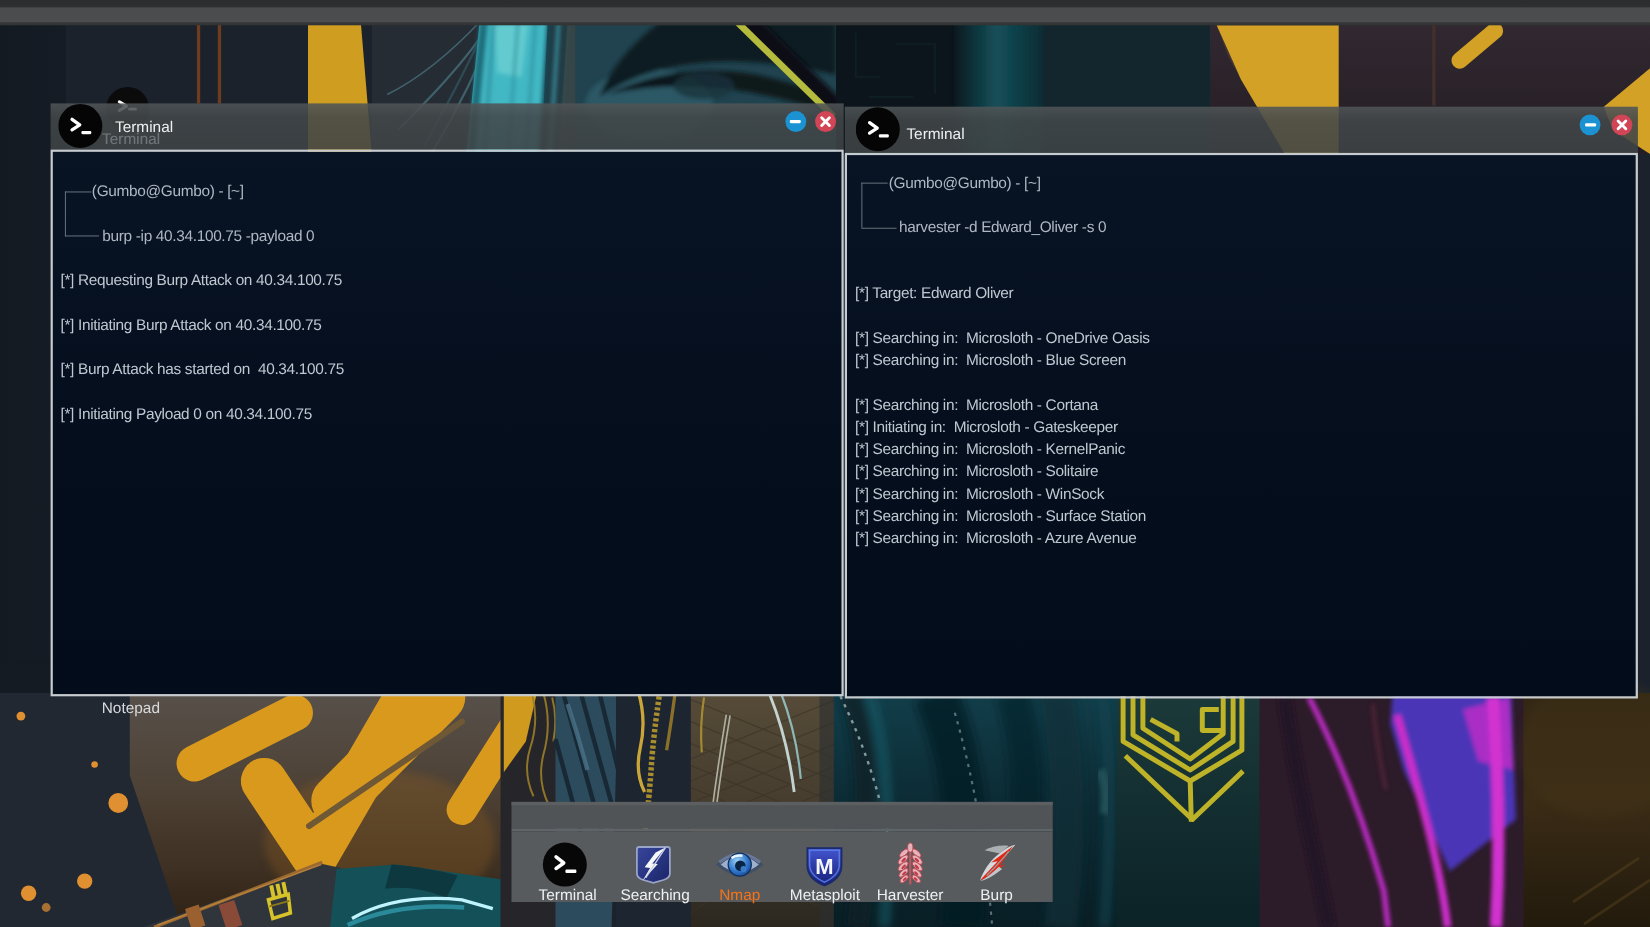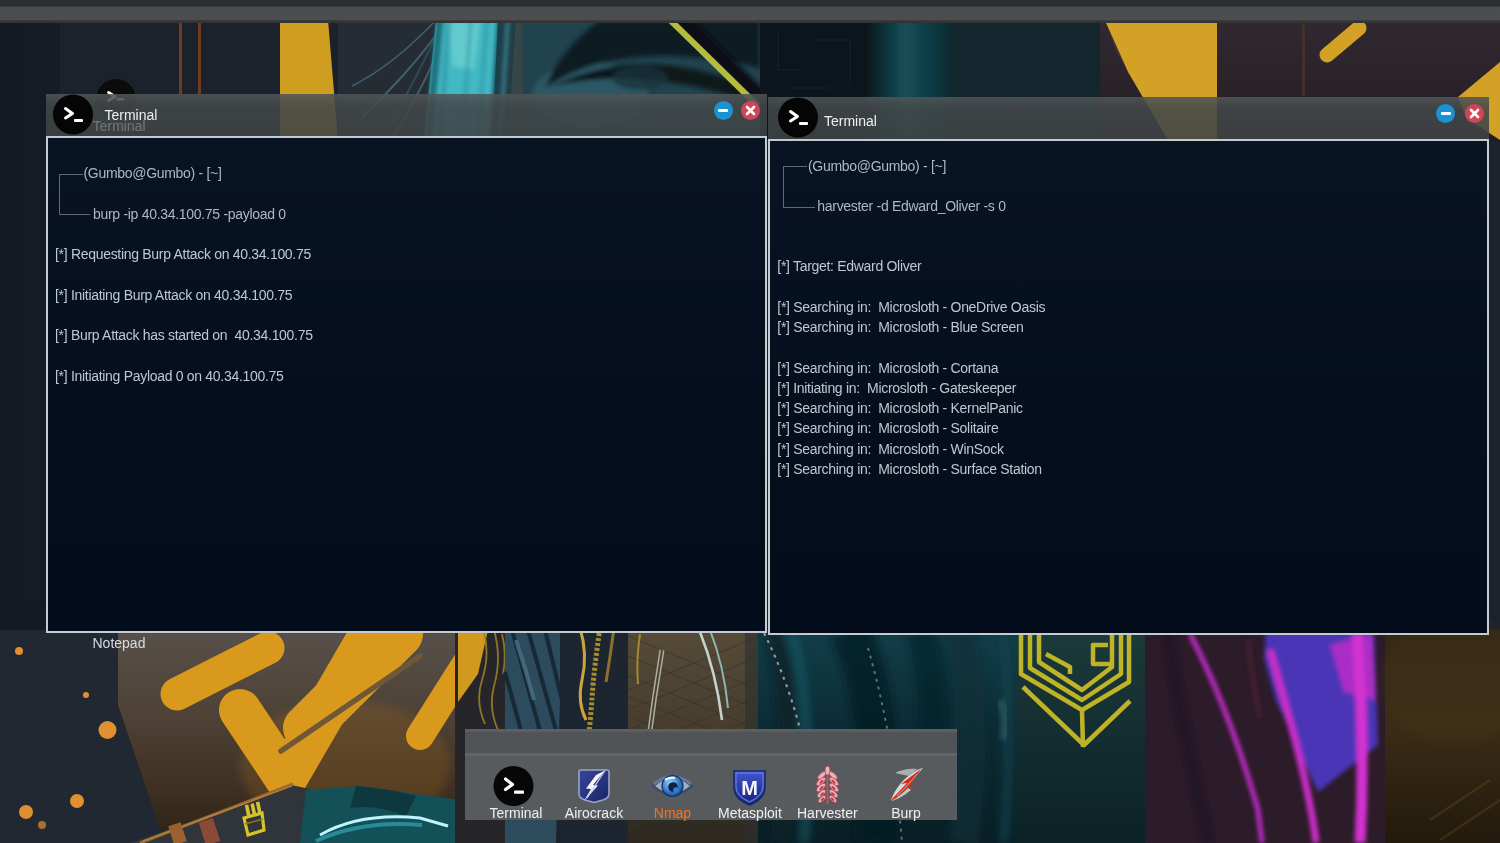--- a/index.html
+++ b/index.html
@@ -315,20 +315,21 @@
     <div class="tl c1" style="left:49.8px;top:57px;">harvester -d Edward_Oliver -s 0</div>
     <div class="tl c2" style="left:9.8px;top:117.4px;">[*] Target: Edward Oliver</div>
     <div class="tl c2" style="left:9.8px;top:157.9px;">[*] Searching in:  Microsloth - OneDrive Oasis</div>
     <div class="tl c2" style="left:9.8px;top:178.2px;">[*] Searching in:  Microsloth - Blue Screen</div>
     <div class="tl c2" style="left:9.8px;top:218.6px;">[*] Searching in:  Microsloth - Cortana</div>
     <div class="tl c2" style="left:9.8px;top:238.9px;">[*] Initiating in:  Microsloth - Gateskeeper</div>
     <div class="tl c2" style="left:9.8px;top:259.1px;">[*] Searching in:  Microsloth - KernelPanic</div>
     <div class="tl c2" style="left:9.8px;top:279.4px;">[*] Searching in:  Microsloth - Solitaire</div>
     <div class="tl c2" style="left:9.8px;top:299.6px;">[*] Searching in:  Microsloth - WinSock</div>
     <div class="tl c2" style="left:9.8px;top:319.9px;">[*] Searching in:  Microsloth - Surface Station</div>
+    <div class="tl c2" style="left:9.8px;top:340.1px;">[*] Searching in:  Microsloth - Azure Avenue</div>
   </div>
 </div>
 
 <div class="abs" id="dock" style="left:465px;top:729px;width:492px;height:91px;">
   <div class="abs" style="left:0;top:0;width:492px;height:24px;background:#505456;border-top:3px solid #5b5f61;box-sizing:border-box;"></div>
   <div class="abs" style="left:0;top:24px;width:492px;height:3px;background:#606466;"></div>
   <div class="abs" style="left:0;top:27px;width:492px;height:64px;background:#575b5d;"></div>
   <svg class="abs" style="left:0;top:27px;" width="492" height="64" viewBox="0 0 492 64" id="dockicons">
     <defs>
       <linearGradient id="airg" x1="0" y1="0" x2="1" y2="1">
@@ -392,18 +393,18 @@
       <ellipse cx="362.5" cy="14.5" rx="2.4" ry="4.2" fill="#e7b3ba" stroke="#c24854" stroke-width="0.8"></ellipse>
     </g>
 
     <path d="M426 44 C429 36 434 28 441 22 C448 16 453 13 458 12 C452 19 447 25 443 30 C438 36 432 41 426 44 Z" fill="#d4d8da"></path>
     <path d="M430 17 C436 14 444 12 452 13 L444 20 Z" fill="#aab0b2"></path>
     <path d="M427 43 L442 27 L436 28 L456 13 L444 31 L449 30 L428 44 Z" fill="#e02818"></path>
     <path d="M426 45 C432 42 438 37 443 32 L446 34 C440 39 432 44 426 45 Z" fill="#c0c6c8"></path>
     <path d="M432 40 C438 34 446 26 452 18" stroke="#9a9ea0" stroke-width="1.2" fill="none"></path>
   </svg>
   <div class="abs" style="left:24px;top:76px;width:54px;text-align:center;font-size:14px;color:#eef0f1;">Terminal</div>
-  <div class="abs" style="left:99px;top:76px;width:60px;text-align:center;font-size:14px;color:#eef0f1;">Airocrack</div>
+  <div class="abs" style="left:99px;top:76px;width:60px;text-align:center;font-size:14px;color:#eef0f1;">Searching</div>
   <div class="abs" style="left:182px;top:76px;width:51px;text-align:center;font-size:14px;color:#f97316;">Nmap</div>
   <div class="abs" style="left:253px;top:76px;width:63px;text-align:center;font-size:14px;color:#eef0f1;">Metasploit</div>
   <div class="abs" style="left:332px;top:76px;width:61px;text-align:left;font-size:14px;color:#eef0f1;">Harvester</div>
   <div class="abs" style="left:424px;top:76px;width:34px;text-align:center;font-size:14px;color:#eef0f1;">Burp</div>
 </div>
 
 </body></html>

